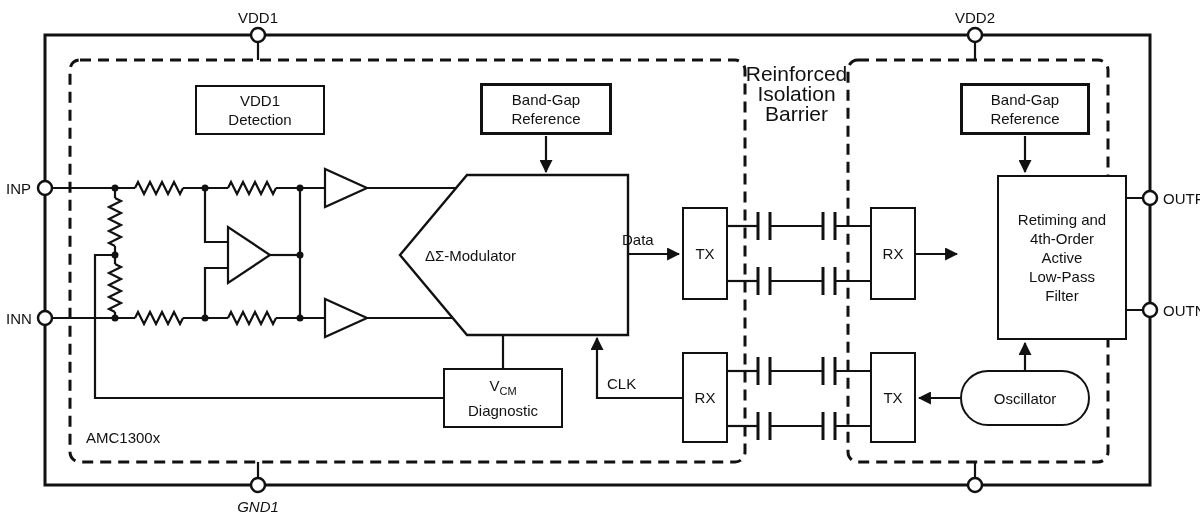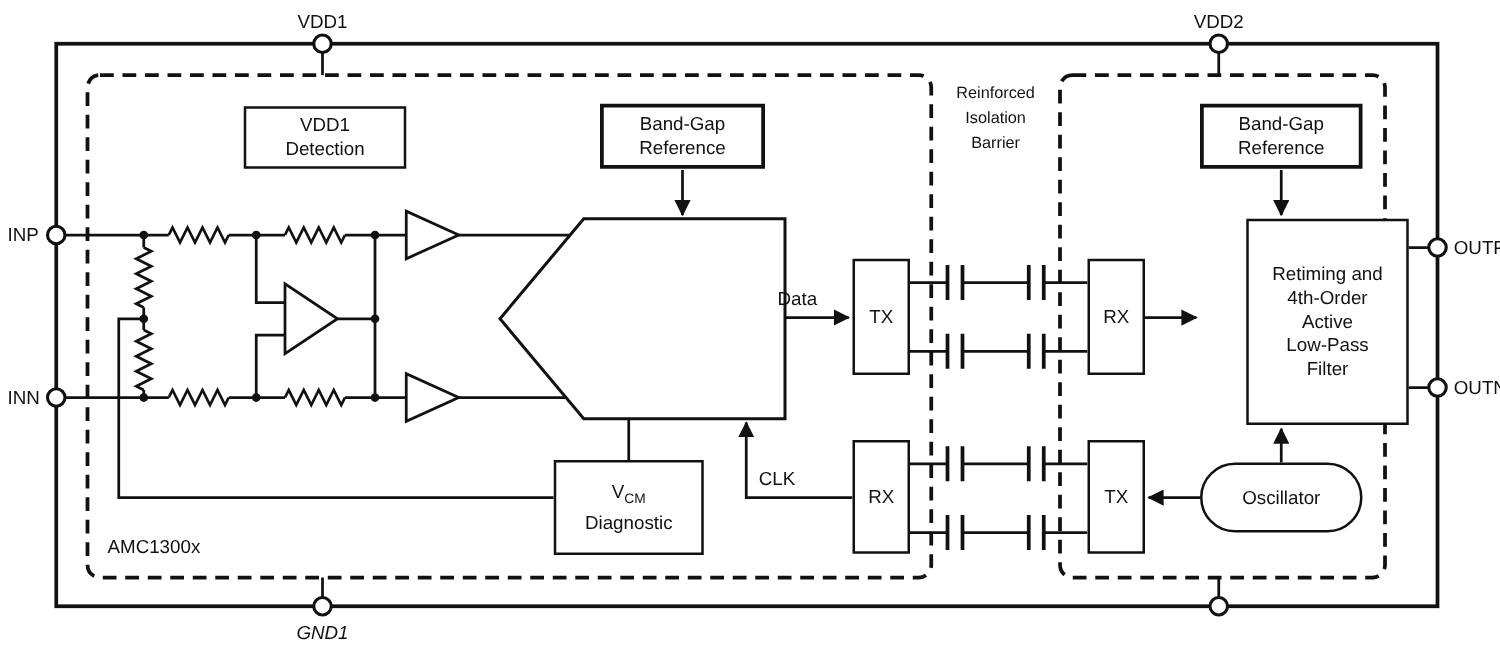--- a/index.html
+++ b/index.html
@@ -12,21 +12,21 @@
     position:absolute;box-sizing:border-box;border:2.2px solid #111;background:#fff;
     display:flex;flex-direction:column;align-items:center;justify-content:center;
     text-align:center;font-size:15px;line-height:19px;
   }
   .box.thick{border-width:3.4px;}
   .txt{position:absolute;font-size:15px;line-height:19px;white-space:nowrap;}
   .ctr{text-align:left;}
   .bold{font-weight:normal;}
   .vsub{font-size:11px;vertical-align:-4px;}
   .barrier-label{position:absolute;left:745px;top:64px;width:103px;text-align:center;
-    font-size:13px;line-height:20px;}
+    font-size:21px;line-height:20px;}
 </style>
 </head>
 <body>
 
 <div class="stage">
 
   <svg class="layer" width="1200" height="520" viewBox="0 0 1200 520">
     <defs>
       <marker id="arr" viewBox="0 0 12 12" refX="11" refY="6" markerWidth="13" markerHeight="13" orient="auto" markerUnits="userSpaceOnUse">
         <path d="M0,0 L12,6 L0,12 Z" fill="#111"></path>
@@ -158,22 +158,23 @@
   <div class="box" style="left:195px;top:85px;width:130px;height:50px;">
     <div>VDD1</div>
     <div>Detection</div>
   </div>
 
   <div class="box thick" style="left:480px;top:83px;width:132px;height:52px;">
     <div>Band-Gap</div>
     <div>Reference</div>
   </div>
 
-
-  <div class="box" style="left:443px;top:368px;width:120px;height:76px;">
+  <div class="txt ctr" style="left:425px;top:246px;width:200px;">ΔΣ-Modulator</div>
+
+  <div class="box" style="left:443px;top:368px;width:120px;height:60px;">
     <div>
       <span>V</span><span class="vsub">CM</span>
     </div>
     <div>Diagnostic</div>
   </div>
 
   <div class="box" style="left:682px;top:207px;width:46px;height:93px;">
     <div>TX</div>
   </div>
   <div class="box" style="left:870px;top:207px;width:46px;height:93px;">

